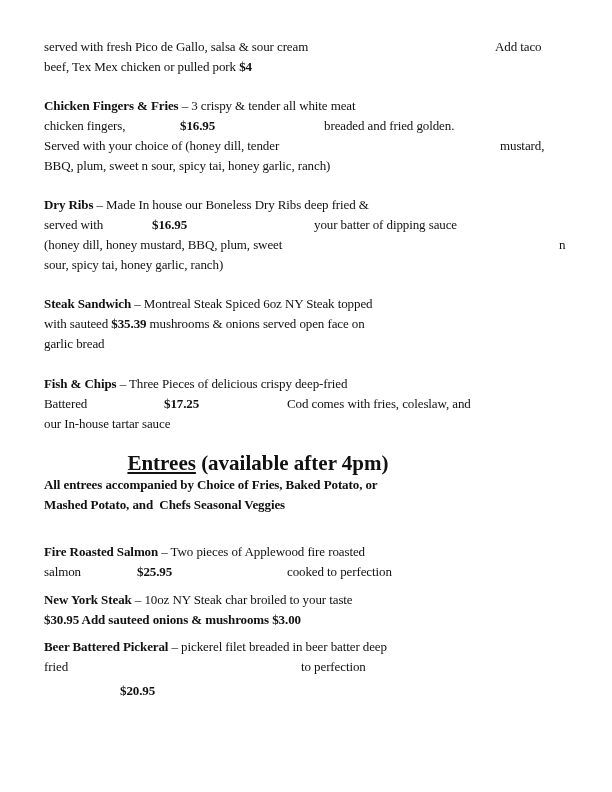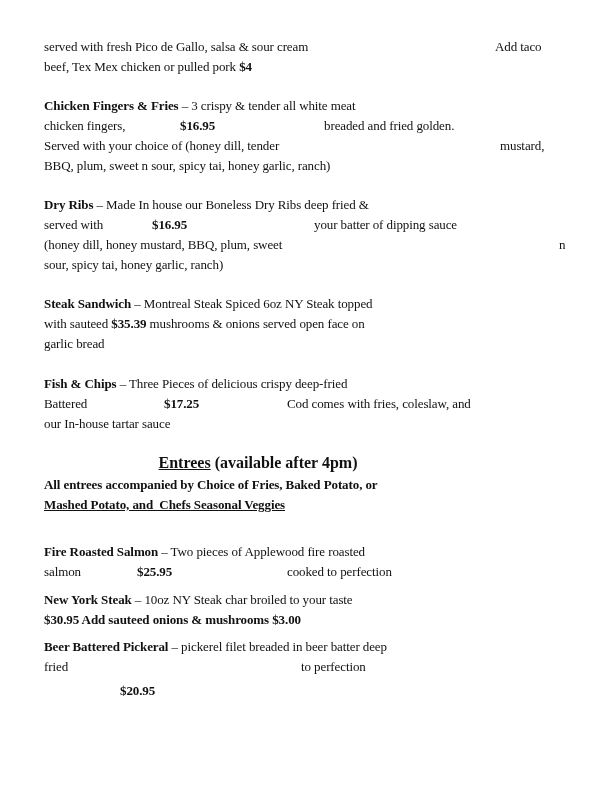--- a/index.html
+++ b/index.html
@@ -28,21 +28,21 @@
       top: 0;
       white-space: nowrap;
     }
     .b { font-weight: bold; }
     .u { text-decoration: underline; }
     .center {
       position: absolute;
       left: 0;
       width: 516px;
       text-align: center;
-      font-size: 16px;
+      font-size: 21px;
       line-height: 20px;
       white-space: nowrap;
     }
   </style>
 </head>
 <body>
 
 <div class="line" style="top:37px;">
   <span class="seg" style="left:0;">served with fresh Pico de Gallo, salsa &amp; sour cream</span>
   <span class="seg" style="left:451px;">Add taco</span>
@@ -104,21 +104,21 @@
 <div class="line" style="top:414px;">
   <span>our In-house tartar sauce</span>
 </div>
 
 <div class="center" style="top:453px;">
   <span class="b u">Entrees</span><span class="b"> (available after 4pm)</span>
 </div>
 <div class="line b" style="top:475px;">
   <span>All entrees accompanied by Choice of Fries, Baked Potato, or</span>
 </div>
-<div class="line b" style="top:495px;text-decoration:underline;">
+<div class="line b" style="top:495px;">
   <span style="white-space:pre;">Mashed Potato, and  Chefs Seasonal Veggies</span>
 </div>
 
 <div class="line" style="top:542px;">
   <span class="b">Fire Roasted Salmon</span><span> – </span><span>Two pieces of Applewood fire roasted</span>
 </div>
 <div class="line" style="top:562px;">
   <span class="seg" style="left:0;">salmon</span>
   <span class="seg b" style="left:93px;">$25.95</span>
   <span class="seg" style="left:243px;">cooked to perfection</span>

